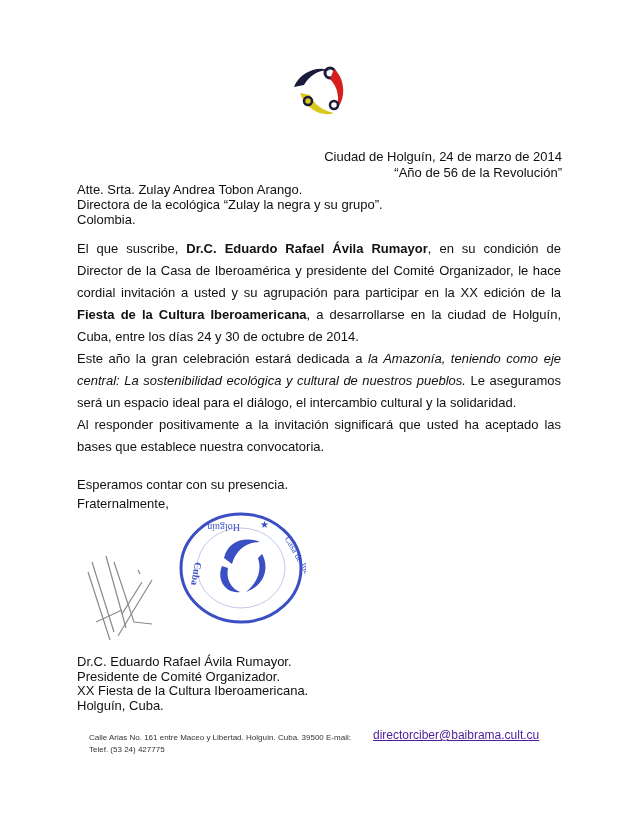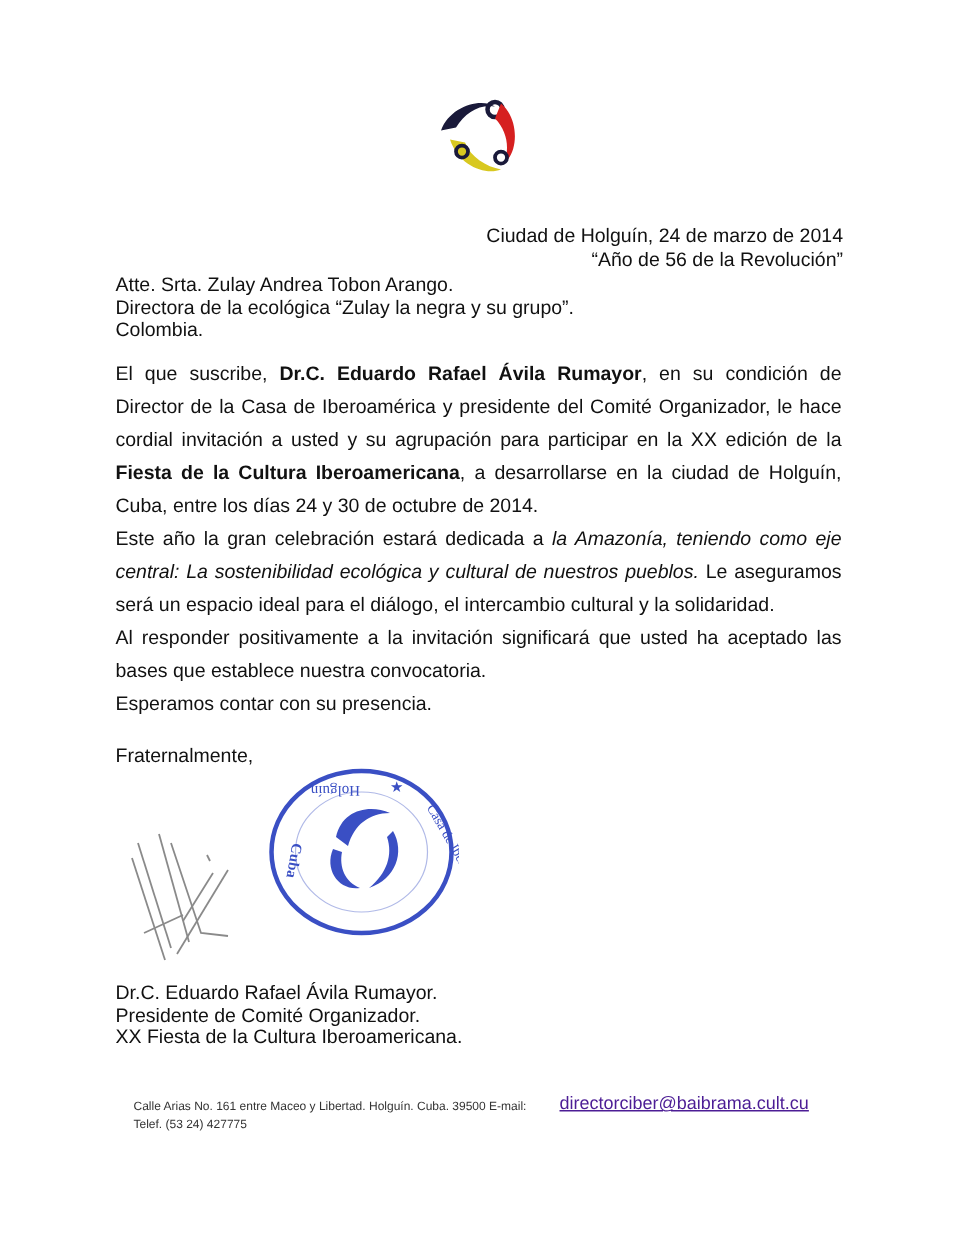--- a/index.html
+++ b/index.html
@@ -4,21 +4,21 @@
 <style>
   html, body { margin: 0; padding: 0; background: #ffffff; }
   body { width: 638px; height: 826px; position: relative; overflow: hidden;
          font-family: "Liberation Sans", "DejaVu Sans", sans-serif; color: #111111; }
   .abs { position: absolute; }
   .logo { left: 290px; top: 57px; width: 58px; height: 62px; }
   .dateblock { right: 76px; top: 129px; text-align: right; font-size: 13px; line-height: 16px; margin-top: 20px; }
   .recipient { left: 77px; top: 182px; font-size: 13px; font-weight: normal; line-height: 15px; }
   .body { left: 77px; top: 238px; width: 484px; font-size: 13px; line-height: 22px; text-align: justify; }
   .body p { margin: 0; }
-  .body .last { text-align-last: left; }
+  .body .last { text-align-last: left; margin-top: 16px; }
   b { font-weight: bold; }
   i { font-style: italic; }
   .closing { left: 77px; top: 496px; font-size: 13px; }
   .signature { left: 82px; top: 552px; width: 78px; height: 92px; }
   .stamp { left: 176px; top: 508px; width: 130px; height: 120px; }
   .signoff { left: 77px; top: 655px; font-size: 13px; line-height: 14.5px; }
   .footer { left: 89px; top: 732px; font-size: 8px; color: #333; line-height: 12px; }
   .email { left: 373px; top: 728px; font-size: 12px; color: #4c1d95; text-decoration: underline; }
 </style>
 </head>
@@ -79,19 +79,20 @@
     <text x="96" y="28" font-size="9" fill="#3a4fc4" font-family="Liberation Serif, serif" transform="rotate(60 100 40)">Casa de Iberoamérica</text>
     <text x="14" y="62" font-size="10" fill="#3a4fc4" font-family="Liberation Serif, serif" font-weight="bold" transform="rotate(100 20 60)">Cuba</text>
     <text x="84" y="20" font-size="10" fill="#3a4fc4">★</text>
   </svg>
 </div>
 
 <div class="abs signoff">
   <div>Dr.C. Eduardo Rafael Ávila Rumayor.</div>
   <div>Presidente de Comité Organizador.</div>
   <div>XX Fiesta de la Cultura Iberoamericana.</div>
+  <div>Holguín, Cuba.</div>
 </div>
 
 <div class="abs footer">
   <div>Calle Arias No. 161 entre Maceo y Libertad. Holguín. Cuba. 39500 E-mail:</div>
   <div>Telef. (53 24) 427775</div>
 </div>
 <a class="abs email">directorciber@baibrama.cult.cu</a>
 
 </body></html>

